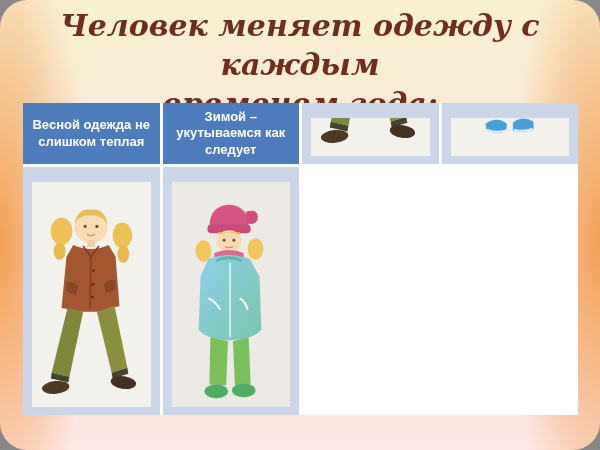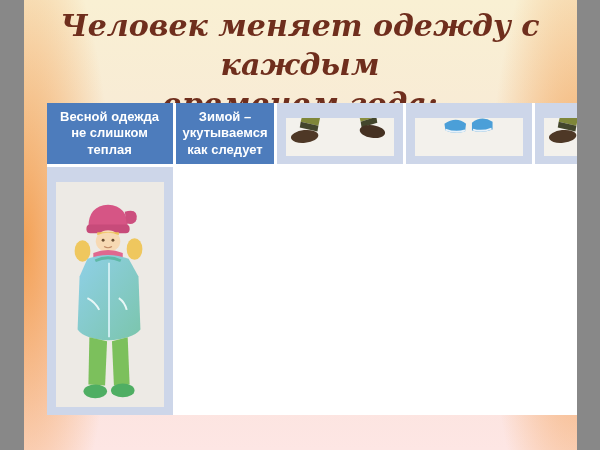--- a/index.html
+++ b/index.html
@@ -1,39 +1,40 @@
 <!DOCTYPE html>
 <html><head>
 <meta charset="utf-8">
 <style>
   html,body { margin:0; padding:0; background:#888; }
   .slide {
     position:relative;
-    width:553px; height:450px;
+    width:600px; height:450px;
     margin:0 auto;
     overflow:hidden;
     font-family:"Liberation Sans", sans-serif;
     background:
       radial-gradient(90px 330px at 0% 54%,  rgba(242,150,64,0.85), rgba(242,150,64,0) 100%),
       radial-gradient(90px 330px at 100% 54%, rgba(242,150,64,0.85), rgba(242,150,64,0) 100%),
       linear-gradient(180deg, #f9f0d3 0%, #f8ead6 32%, #fadfd6 64%, #fde6e4 100%);
+    border-radius: 27px;
   }
   .title {
     position:absolute; top:6px; left:0; right:0;
     text-align:center;
     font-family:"DejaVu Serif", serif;
     font-style:italic; font-weight:bold;
     font-size:30px; line-height:39px;
     color:#6f2e1d;
   }
   .season-table {
     position:absolute; left:23px; top:103px;
     width:555px; height:312px;
     display:grid;
-    grid-template-columns:repeat(5, 1fr);
+    grid-template-columns:repeat(4, 1fr);
     grid-template-rows:61px 1fr;
     gap:3px;
     background:#ffffff;
   }
   .th {
     background:#4d7cbc;
     color:#ffffff;
     font-weight:bold;
     font-size:13px; line-height:16.5px;
     display:flex; align-items:center; justify-content:center;

